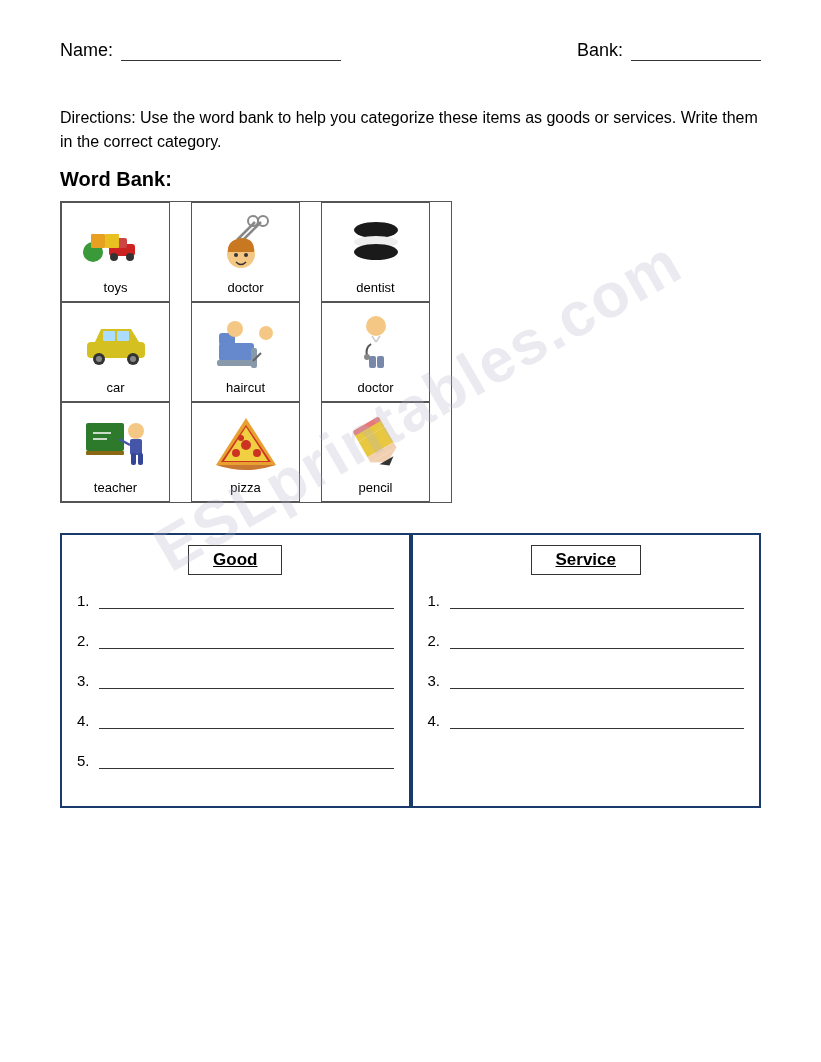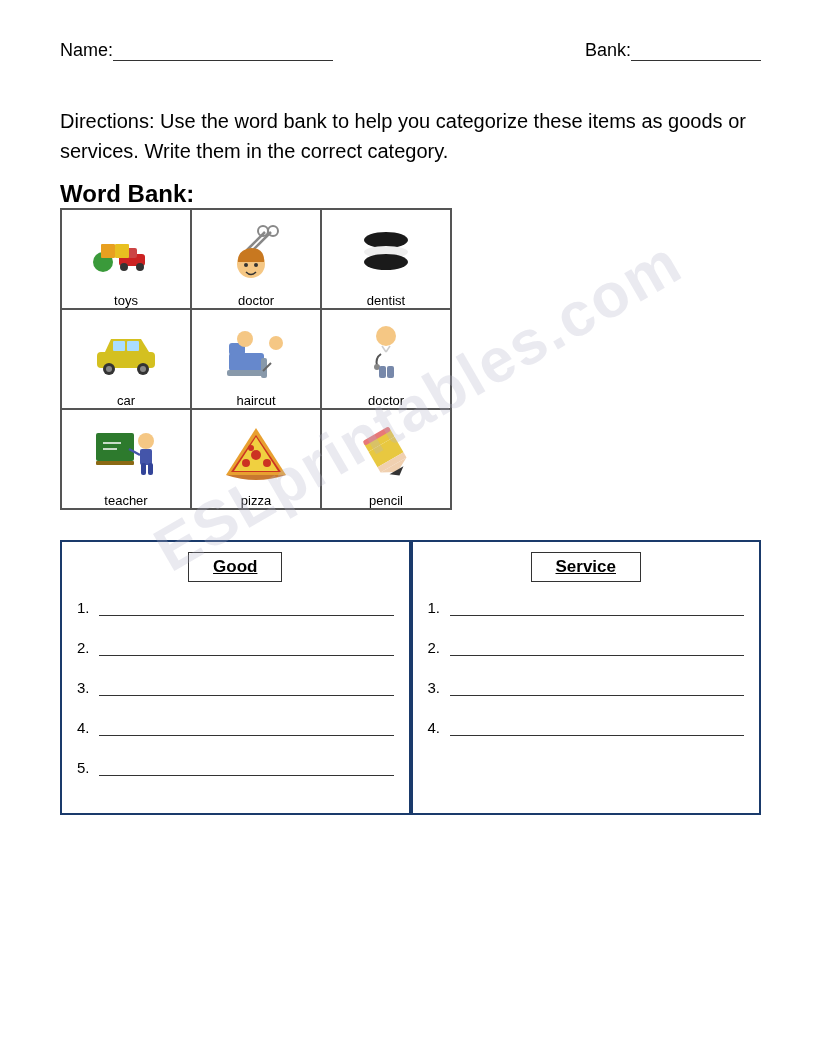--- a/index.html
+++ b/index.html
@@ -20,55 +20,57 @@
     }
     .header-row {
       display: flex;
       justify-content: space-between;
       margin-bottom: 30px;
       font-size: 18px;
     }
     .name-field, .date-field {
       display: flex;
       align-items: center;
+      gap: 8px;
     }
     .underline {
       border-bottom: 1.5px solid #333;
       display: inline-block;
     }
     .name-underline { width: 220px; height: 20px; }
     .date-underline { width: 130px; height: 20px; }
 
     .directions {
-      font-size: 20px;
+      font-size: 16px;
       line-height: 1.5;
       margin-bottom: 14px;
       margin-top: 45px;
     }
     .word-bank-title {
-      font-size: 24px;
+      font-size: 20px;
       font-weight: bold;
+      margin-bottom: 10px;
     }
     .word-bank-grid {
       display: grid;
       grid-template-columns: repeat(3, 130px);
       gap: 0;
       border: 1.5px solid #555;
       width: fit-content;
       margin-bottom: 30px;
     }
     .word-cell {
       border: 1px solid #555;
-      width: 130px;
+      width: 109px;
       height: 100px;
       display: flex;
       flex-direction: column;
       align-items: center;
       justify-content: flex-end;
-      padding-bottom: 0;
+      padding-bottom: 6px;
       font-size: 14px;
       position: relative;
     }
     .word-cell .icon-area {
       flex: 1;
       display: flex;
       align-items: center;
       justify-content: center;
       width: 100%;
     }

